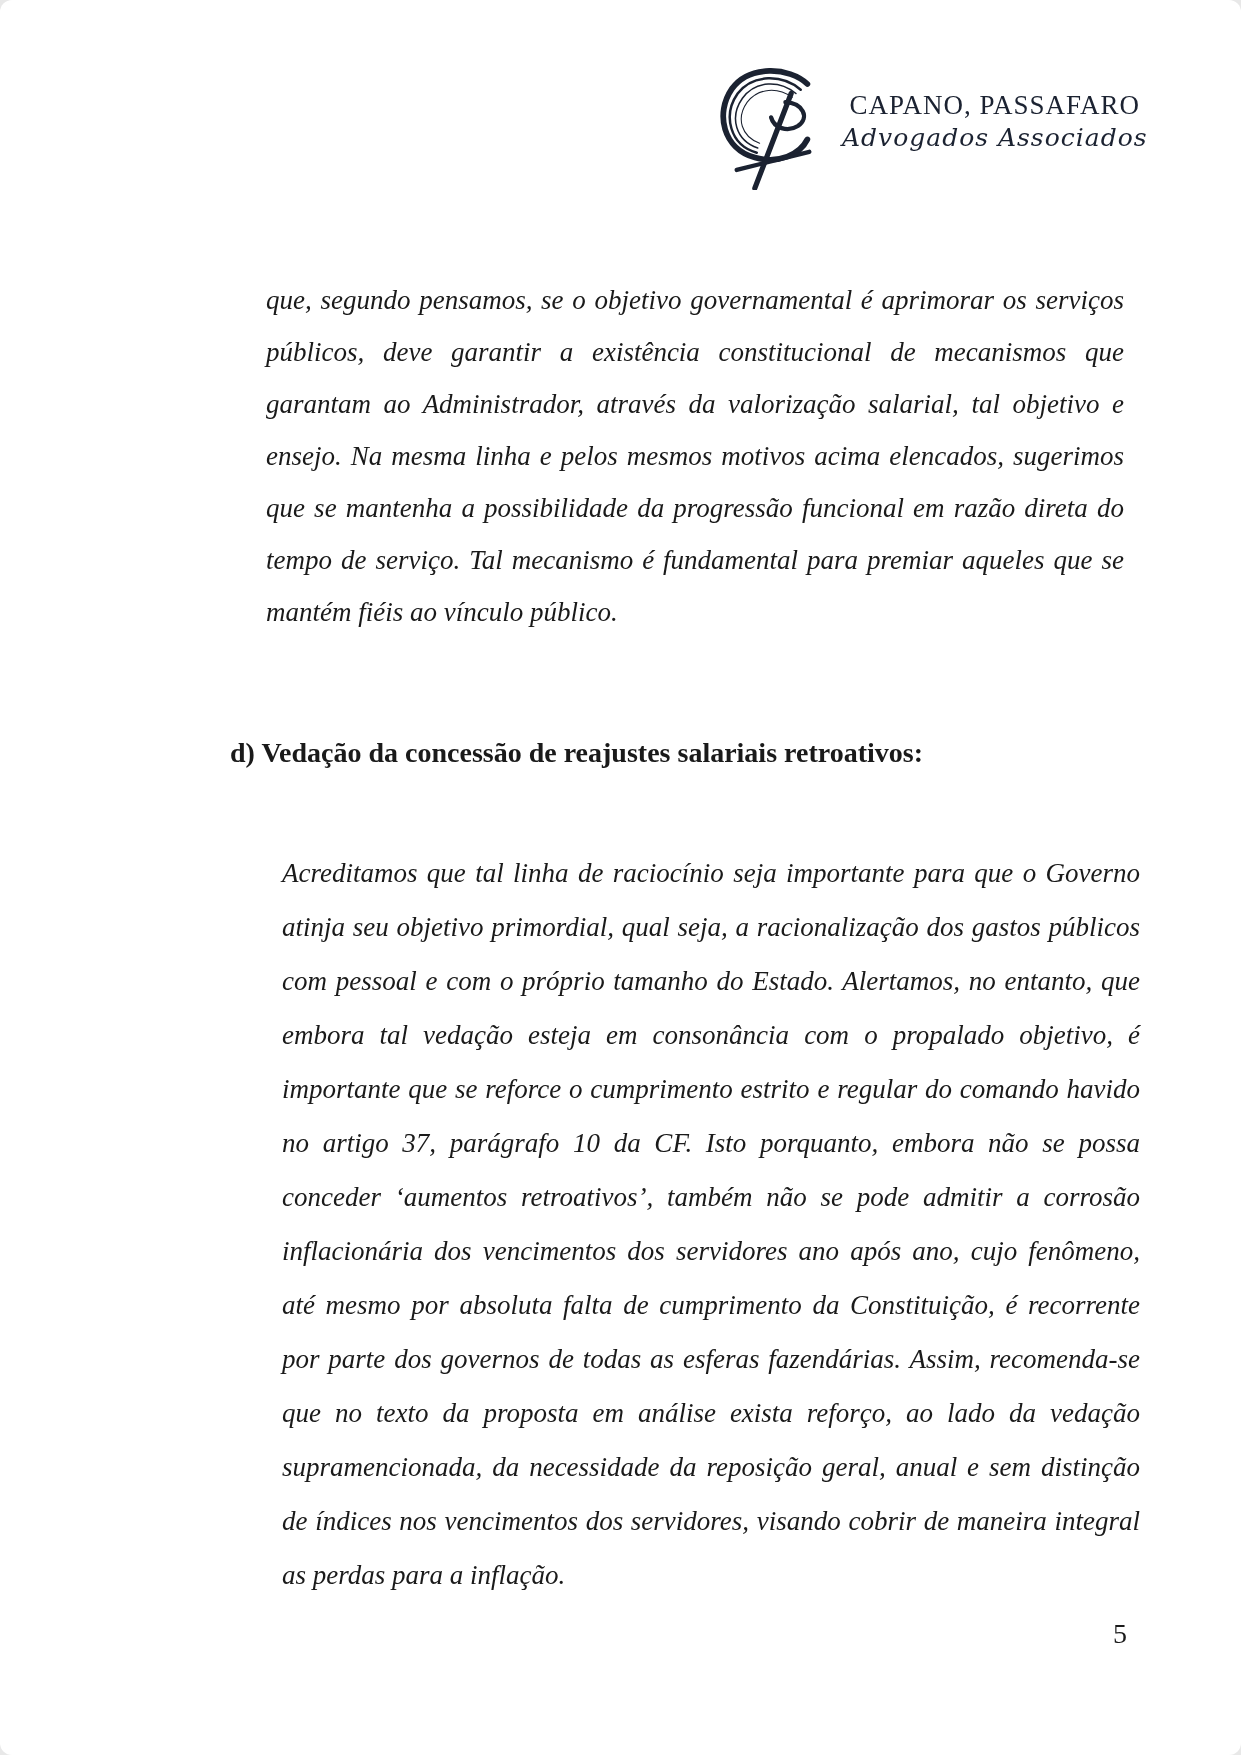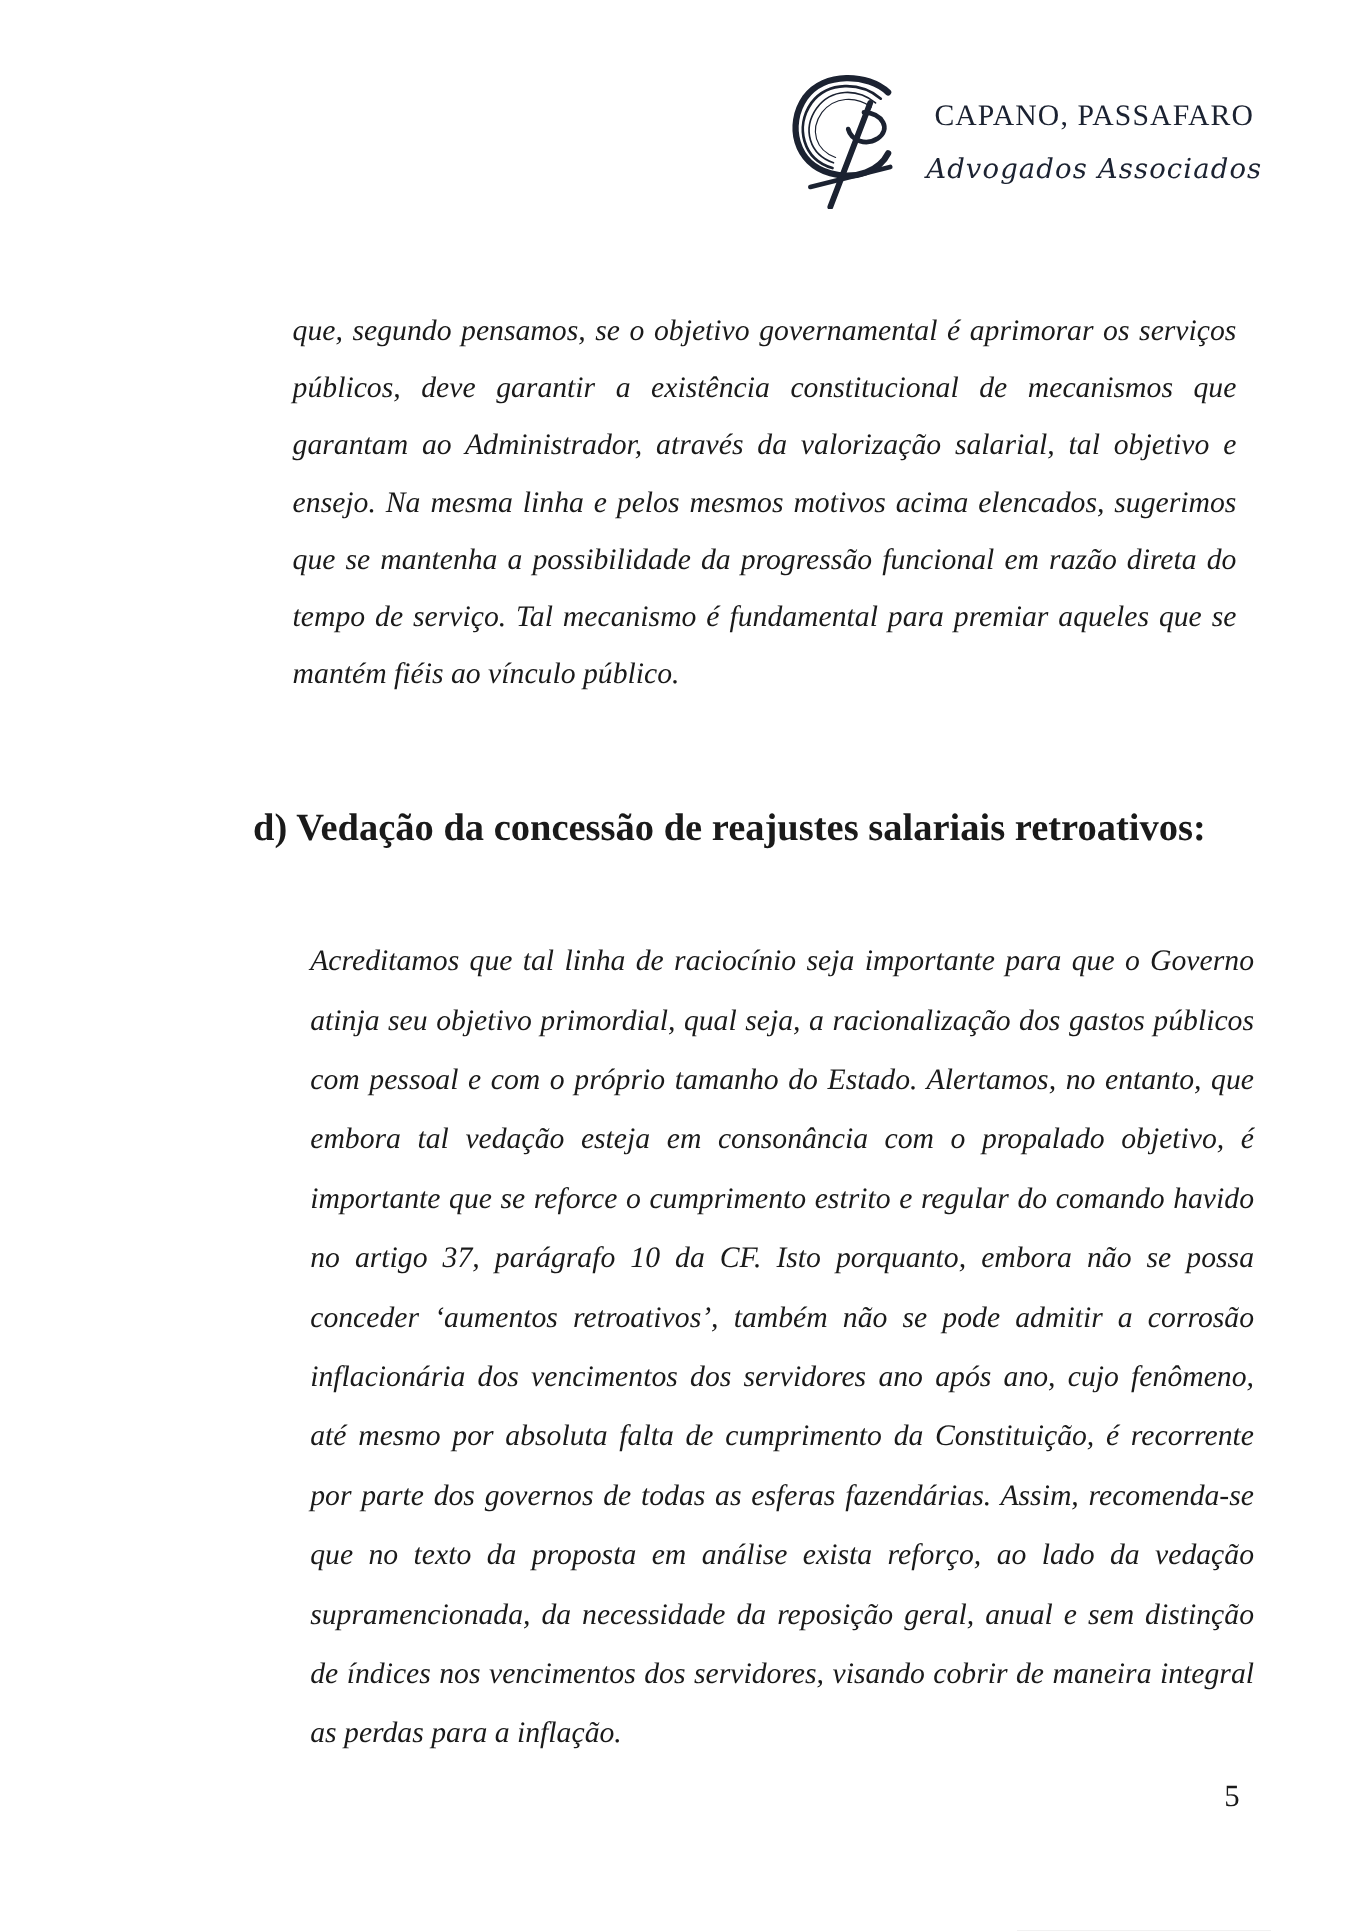--- a/index.html
+++ b/index.html
@@ -9,20 +9,21 @@
   }
   .page {
     position: relative;
     width: 1241px;
     height: 1755px;
     margin: 0 auto;
     background: #ffffff;
     overflow: hidden;
     font-family: "Liberation Serif", serif;
     color: #1a1a1a;
+    border-radius: 12px;
   }
 
   
   .letterhead {
     position: absolute;
     left: 710px;
     top: 62px;
     display: flex;
     align-items: flex-start;
     gap: 6px;
@@ -38,21 +39,21 @@
     text-align: center;
   }
   .firm-name {
     font-family: "Liberation Serif", serif;
     font-size: 27px;
     letter-spacing: 1px;
     color: #1b2231;
     white-space: nowrap;
   }
   .firm-subtitle {
-    margin-top: 18px;
+    margin-top: 2px;
     font-family: "DejaVu Serif", serif;
     font-style: italic;
     font-size: 25px;
     letter-spacing: 1px;
     color: #1b2231;
     white-space: nowrap;
   }
 
   
   .content {
@@ -74,21 +75,21 @@
     top: 274px;
     left: 0;
     width: 858px;
   }
   .section-heading {
     position: absolute;
     top: 735px;
     left: -36px;
     width: 894px;
     margin: 0;
-    font-size: 35px;
+    font-size: 28px;
     font-weight: bold;
     line-height: 36px;
     white-space: nowrap;
   }
   .para.p2 {
     position: absolute;
     top: 846px;
     left: 16px;
     width: 858px;
     line-height: 54px;

